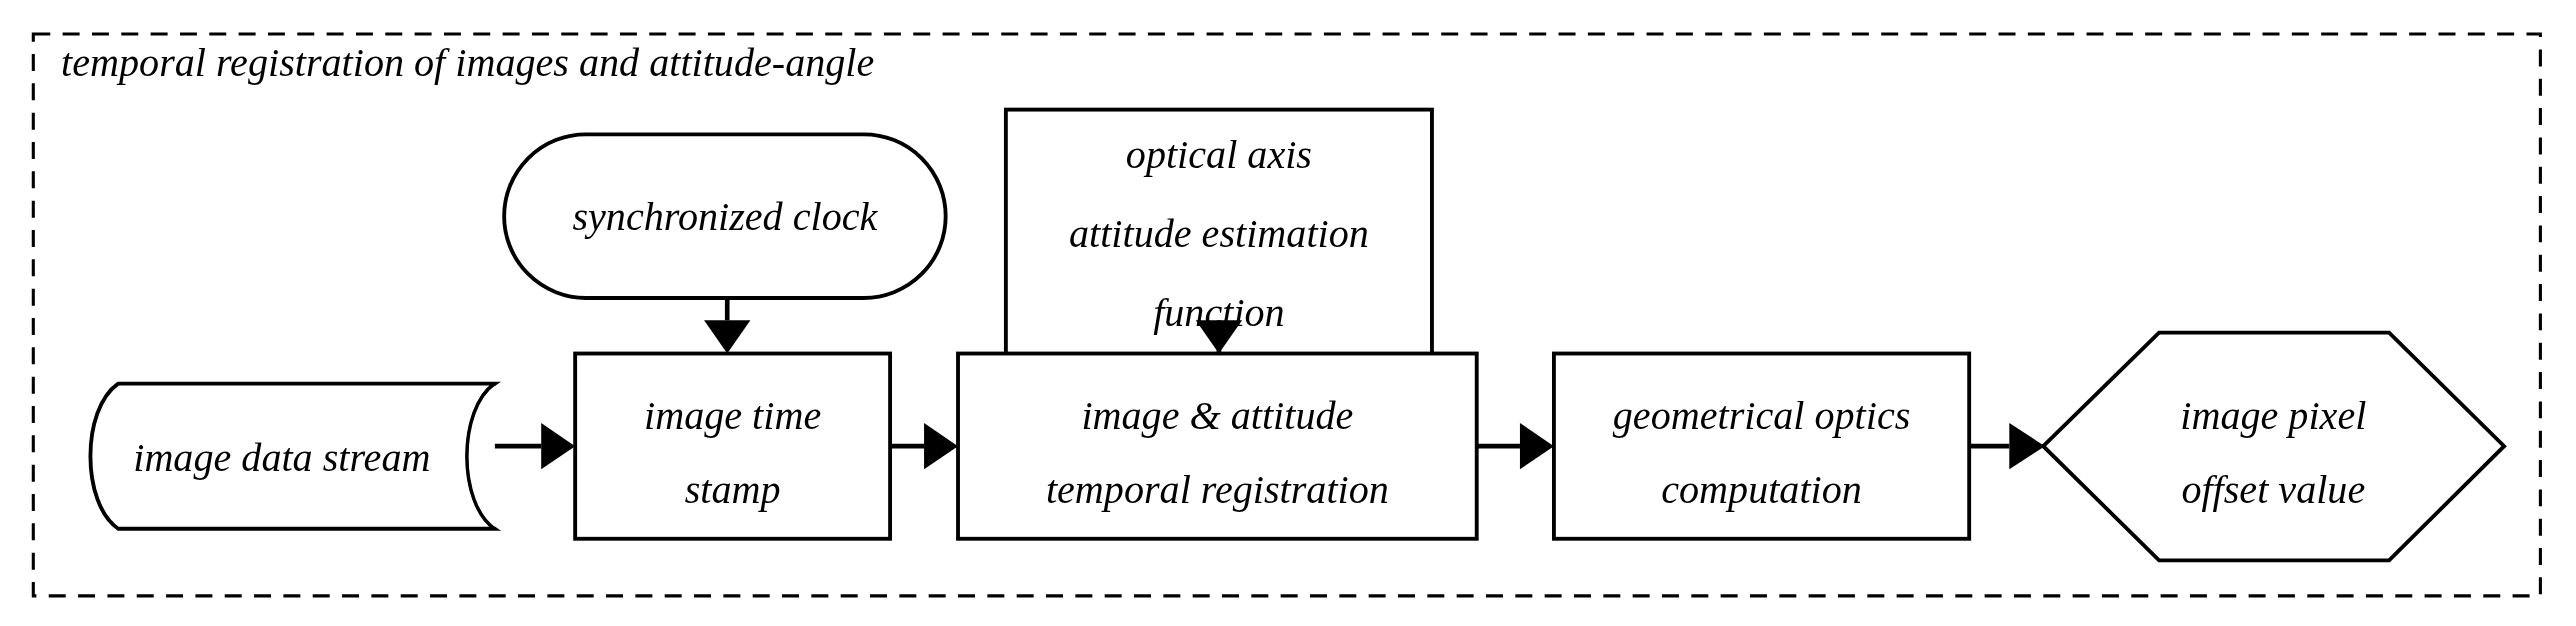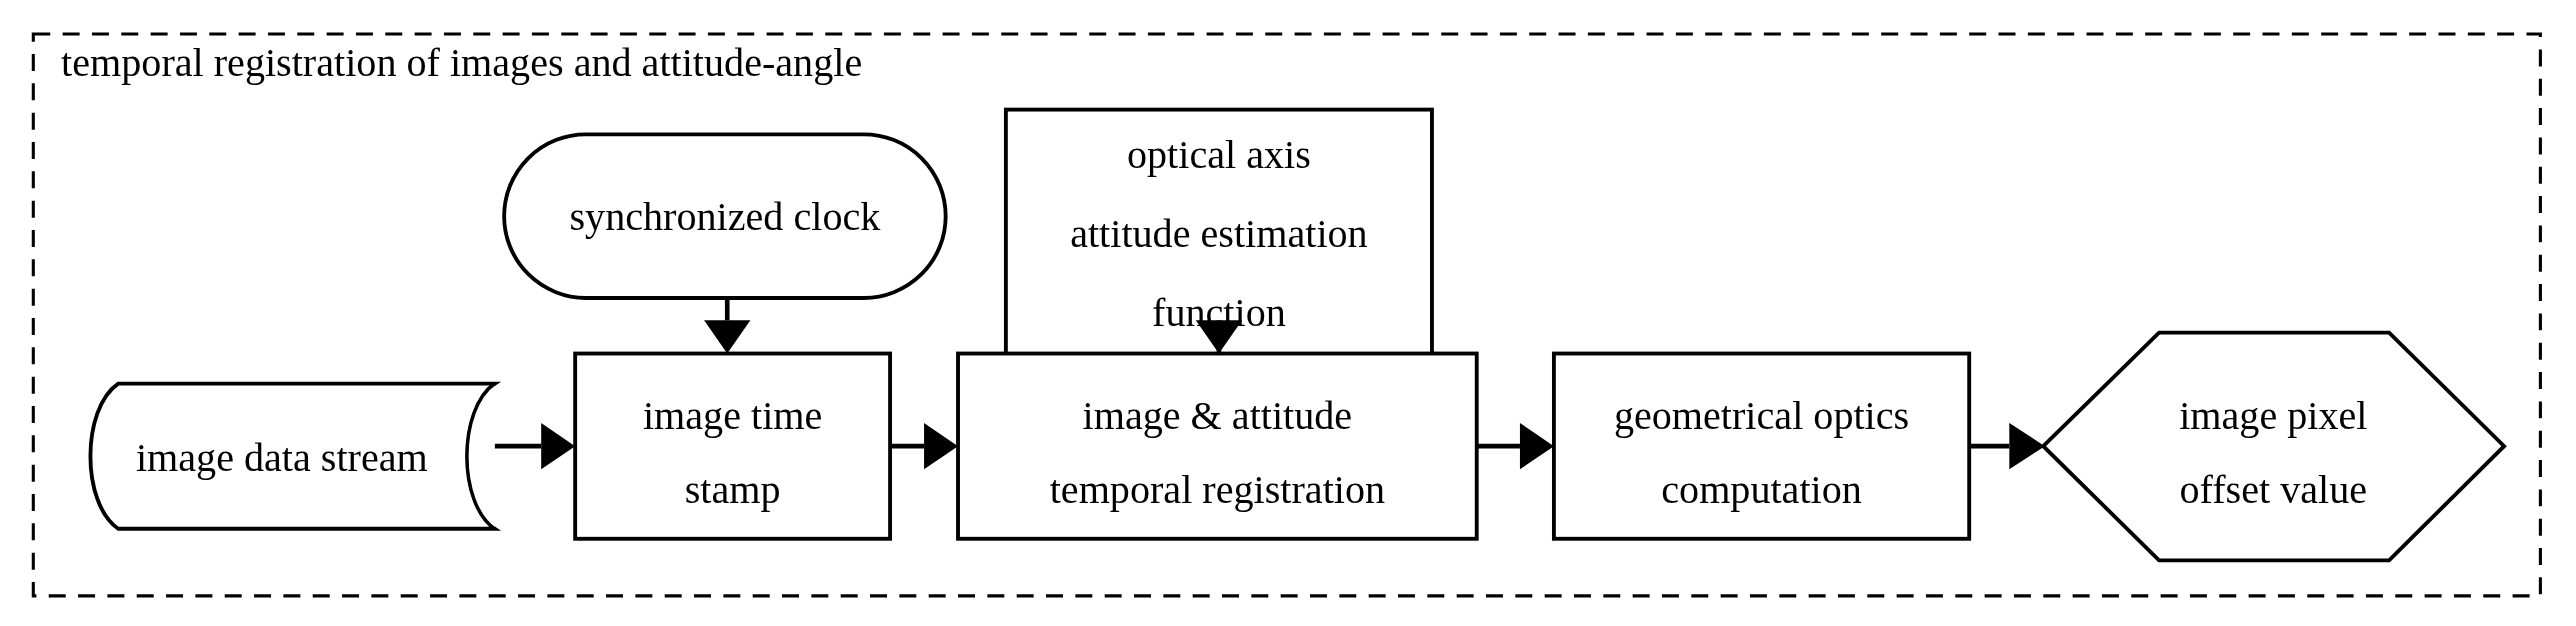--- a/index.html
+++ b/index.html
@@ -11,20 +11,21 @@
     width: 2576px;
     height: 626px;
     font-family: "Liberation Serif", "DejaVu Serif", serif;
     overflow: hidden;
   }
   #diagram-root {
     position: relative;
     width: 2576px;
     height: 626px;
     background: #ffffff;
+    font-style: italic;
   }
   svg.flow {
     position: absolute;
     left: 0;
     top: 0;
     width: 2576px;
     height: 626px;
     display: block;
   }
   .shape-stroke {

